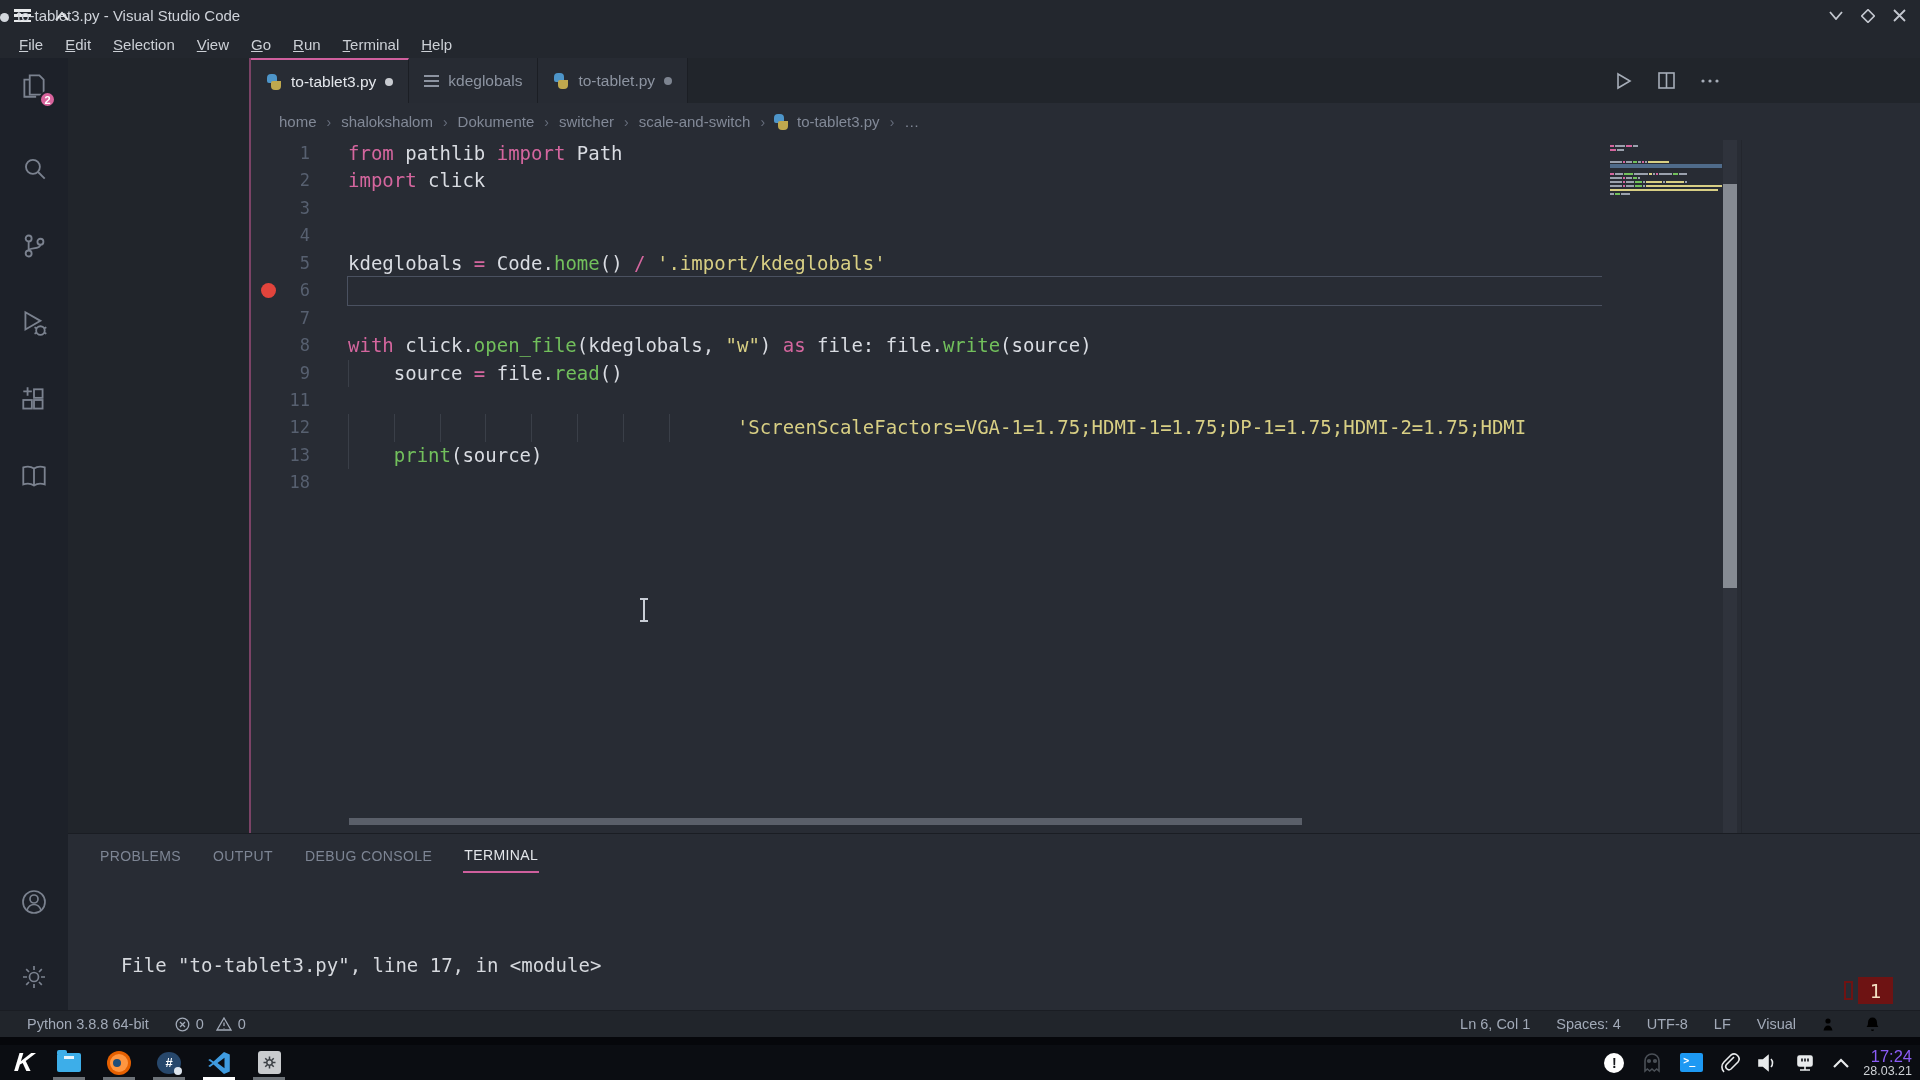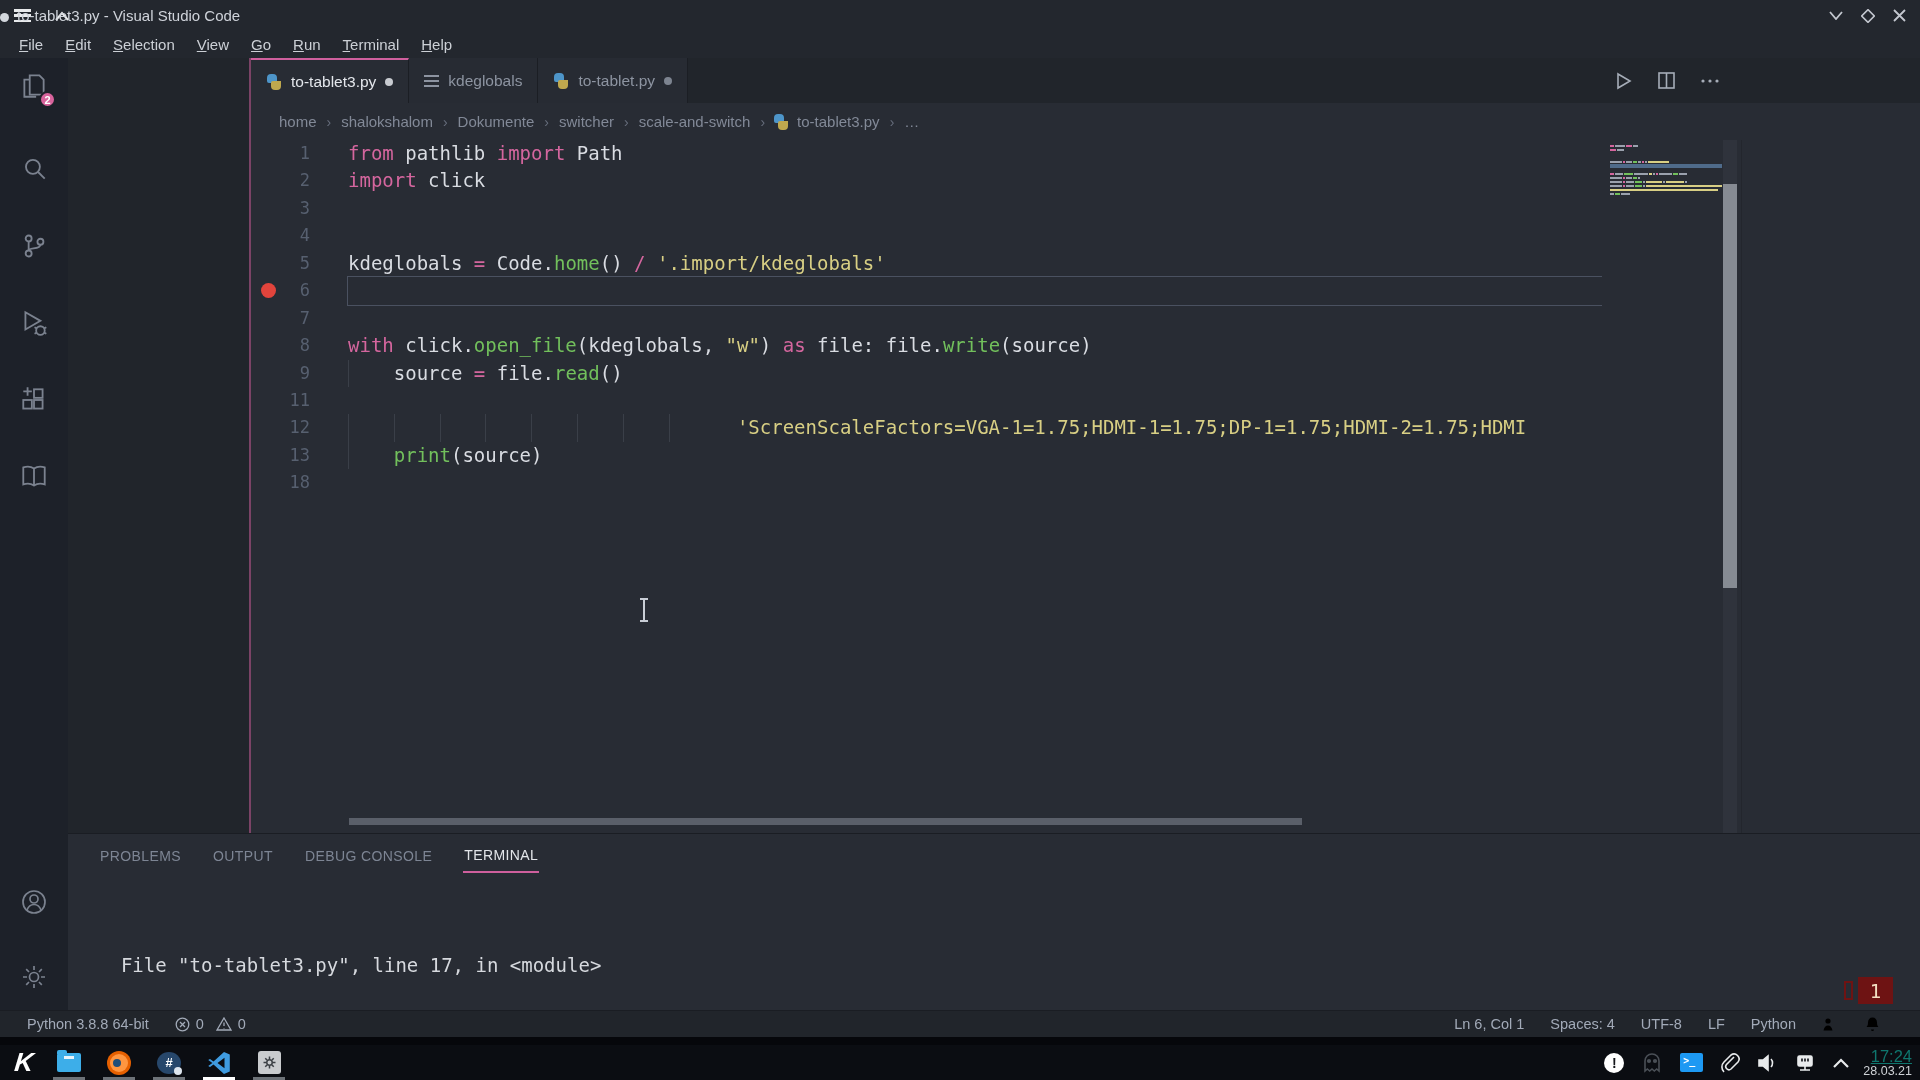--- a/index.html
+++ b/index.html
@@ -128,21 +128,21 @@
     display:flex; align-items:center; justify-content:center; position:relative; }
   .chat-icon::after { content:""; position:absolute; right:-1px; bottom:-1px; width:8px; height:8px; border-radius:50%; background:#dfe6ee; }
   .settings-app-icon { width:23px; height:23px; border-radius:3px; background:#c9cbce; display:flex; align-items:center; justify-content:center; }
   .tray { display:flex; align-items:center; gap:17px; margin-left:auto; margin-right:14px; color:#e8eaec; }
   .tray svg { stroke:currentColor; fill:none; stroke-width:1.6; }
   .alert-icon { width:20px; height:20px; border-radius:50%; background:#ffffff; color:#14161a; font-weight:bold;
     font-size:14px; display:flex; align-items:center; justify-content:center; }
   .terminal-app-icon { width:23px; height:19px; background:#1d99f3; border-radius:2px; color:#fff; font-size:10px; font-weight:bold;
     display:flex; align-items:flex-start; padding:2px 0 0 3px; font-family:"DejaVu Sans Mono", monospace; }
   .clock { text-align:right; line-height:1.1; margin-right:8px; }
-  .clock .time { color:#0f766e; font-size:16.5px;text-decoration:underline; }
+  .clock .time { color:#8b5cf6; font-size:16.5px; }
   .clock .date { color:#cfd2d6; font-size:12.5px; }
 </style>
 </head>
 <body>
 
 <div class="titlebar">
   <div class="tb-left">
     <div class="hamburger">
         <span></span>
         <span></span>
@@ -472,21 +472,21 @@
           <path d="M8 5.5v3.5M8 11v.5"></path>
         </svg>
       <span>0</span>
     </span>
   </div>
   <div class="sb-right">
     <span class="sb-item">Ln 6, Col 1</span>
     <span class="sb-item">Spaces: 4</span>
     <span class="sb-item">UTF-8</span>
     <span class="sb-item">LF</span>
-    <span class="sb-item">Python</span>
+    <span class="sb-item">Visual</span>
     <svg width="17" height="15" viewBox="0 0 17 15" class="sb-item">
         <circle cx="6" cy="4" r="2.6"></circle>
         <path d="M1.5 13.5c.7-3.5 2.3-5 4.5-5s3.8 1.5 4.5 5M11 3.5h5M12.5 6.5h3.5"></path>
       </svg>
     <svg width="15" height="16" viewBox="0 0 15 16" class="sb-item">
         <path d="M7.5 1.5c2.8 0 4.5 2 4.5 5 0 3.5 1.5 4.5 1.5 4.5H1.5S3 10 3 6.5c0-3 1.7-5 4.5-5zM6 13.5a1.5 1.5 0 003 0"></path>
       </svg>
   </div>
 </div>
 

